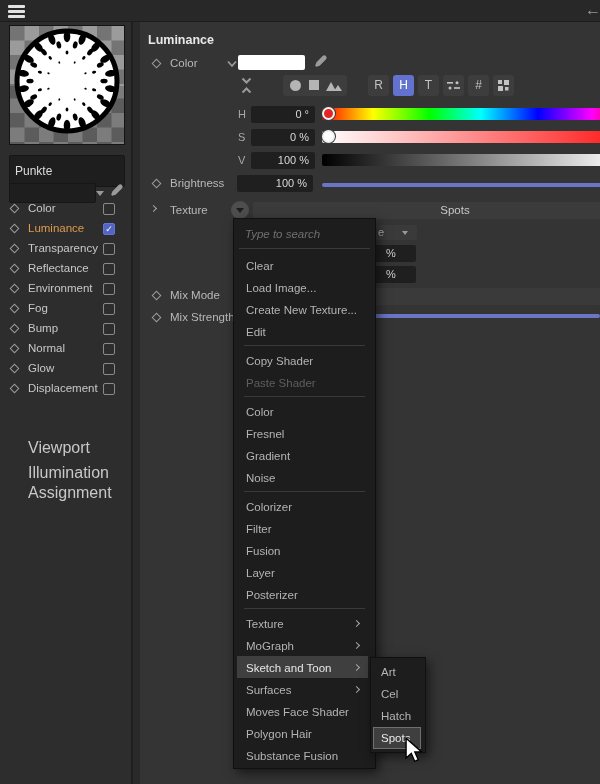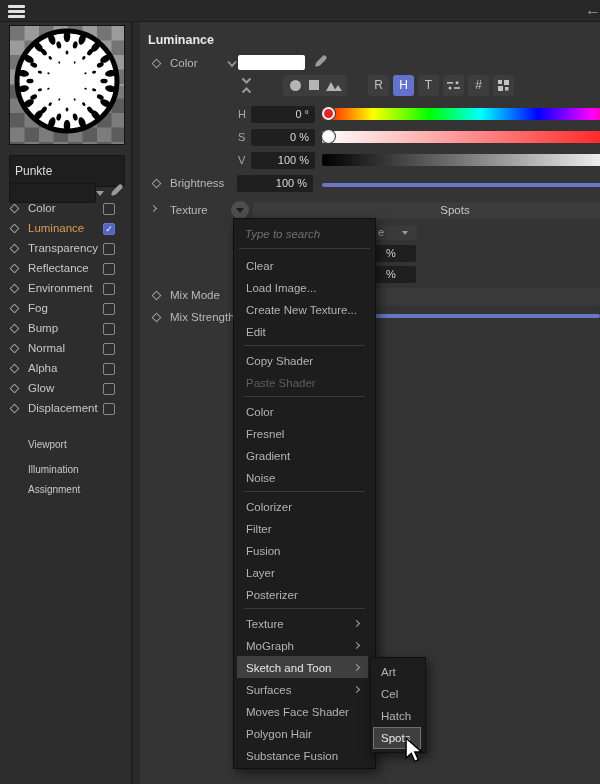--- a/index.html
+++ b/index.html
@@ -29,21 +29,21 @@
 
   
   #channels { position:absolute; left:0; top:199px; width:133px; }
   .channel-row { position:relative; height:20px; cursor:default; }
   .diamond { width:7px; height:7px; border:1px solid #9c9c9c; transform:rotate(45deg); display:inline-block; }
   .ch-d { position:absolute; left:11px; top:6px; }
   .ch-label { position:absolute; left:28px; top:3px; font-size:11.5px; color:#c8c8c8; white-space:nowrap; }
   .ch-label.active { color:#dd9b4f; }
   .checkbox { position:absolute; left:103px; top:4px; width:12px; height:12px; border:1px solid #8a8a8a; border-radius:2px; background:transparent; font-size:9px; line-height:11px; text-align:center; color:#fff; }
   .checkbox.checked { background:#5364c4; border-color:#6476d2; }
-  .section-item { position:absolute; left:28px; font-size:10px; color:#c8c8c8; }
+  .section-item { position:absolute; left:28px; font-size:16px; color:#c8c8c8; }
 
   
   #right-panel { position:absolute; left:140px; top:22px; width:460px; height:762px; background:#343434; }
   #panel-title { position:absolute; left:148px; top:33px; font-size:12.5px; font-weight:bold; color:#e8e8e8; }
   .prop-diamond { position:absolute; }
   .prop-label { position:absolute; font-size:11.5px; color:#b8b8b8; white-space:nowrap; }
   #color-diamond { left:153px; top:60px; }
   #color-label { left:170px; top:57px; }
   #color-chevron { position:absolute; left:227px; top:60px; }
   #swatch { position:absolute; left:238px; top:55px; width:67px; height:15px; border-radius:2px; background:#fff; }
@@ -233,25 +233,20 @@
         <span class="ch-label">Bump</span>
         <span class="checkbox"></span>
       </div>
       <div class="channel-row">
         <span class="diamond ch-d"></span>
         <span class="ch-label">Normal</span>
         <span class="checkbox"></span>
       </div>
       <div class="channel-row">
         <span class="diamond ch-d"></span>
-        <span class="ch-label">Alpha</span>
-        <span class="checkbox"></span>
-      </div>
-      <div class="channel-row">
-        <span class="diamond ch-d"></span>
         <span class="ch-label">Glow</span>
         <span class="checkbox"></span>
       </div>
       <div class="channel-row">
         <span class="diamond ch-d"></span>
         <span class="ch-label">Displacement</span>
         <span class="checkbox"></span>
       </div>
     </div>
 

